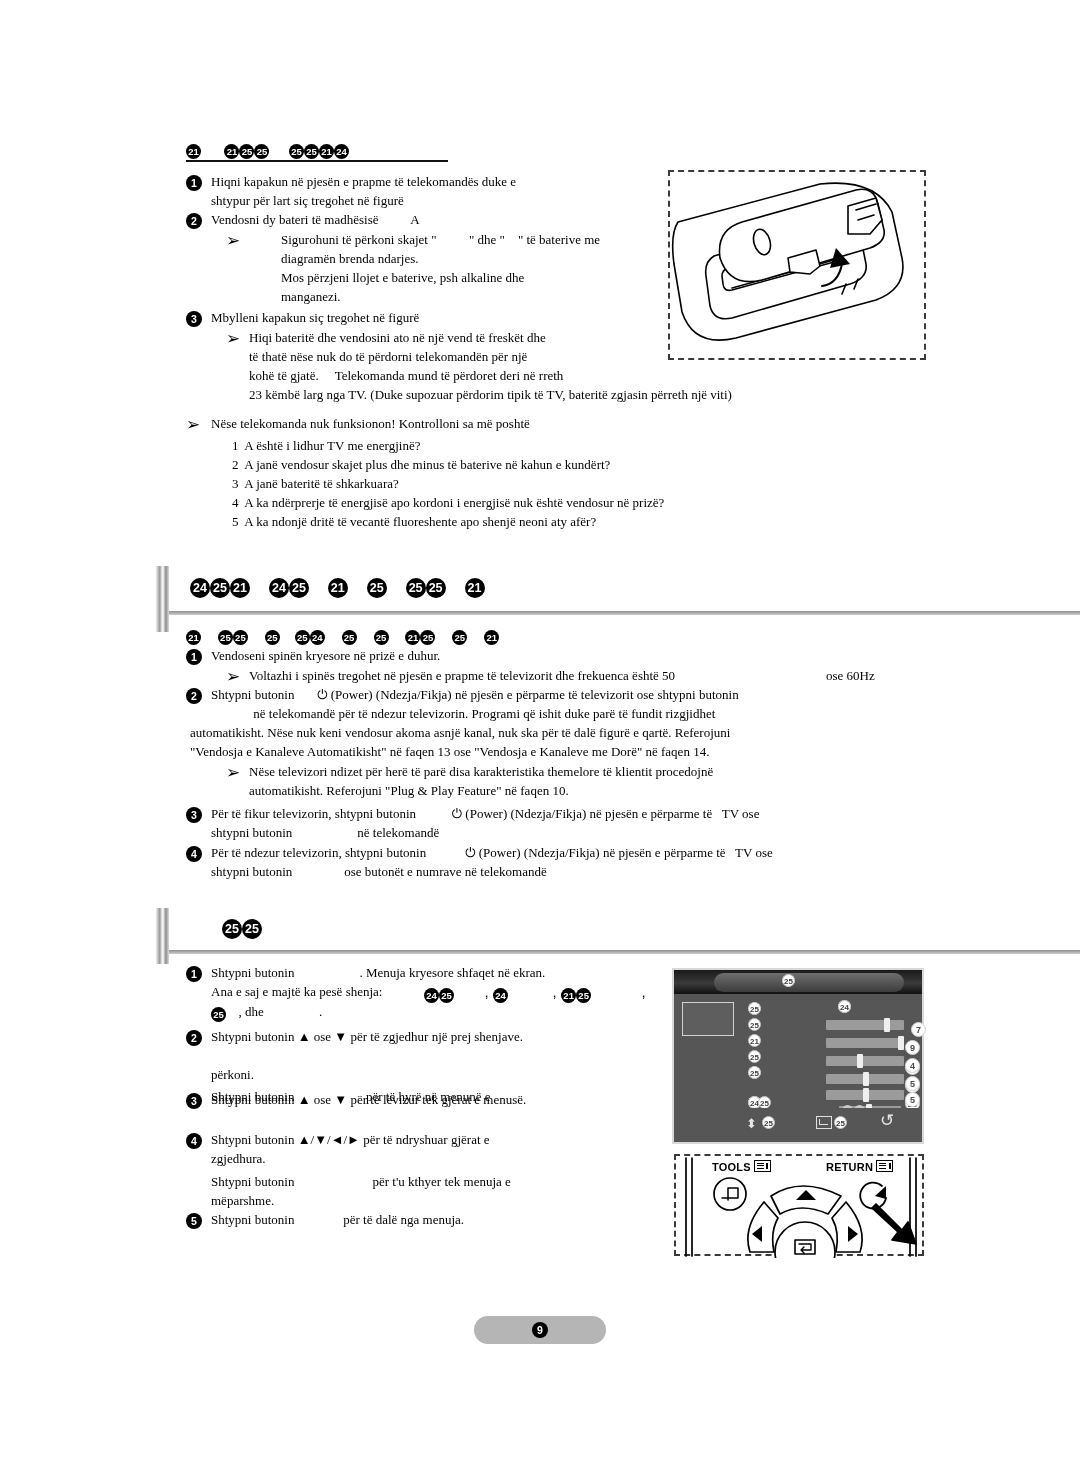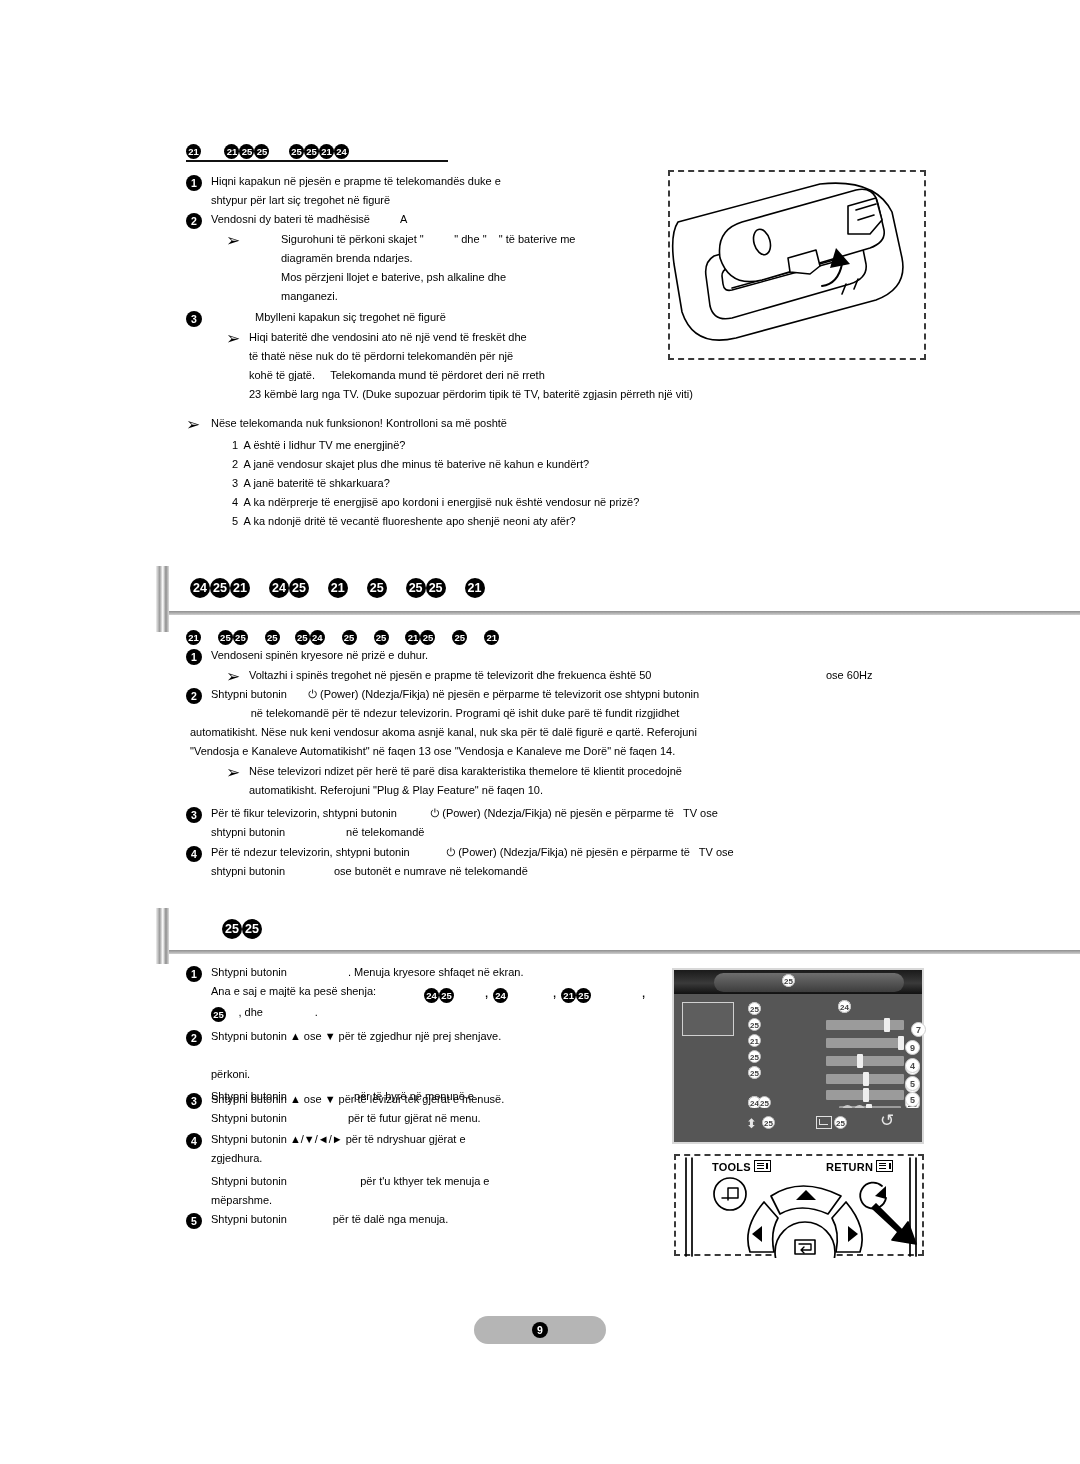--- a/index.html
+++ b/index.html
@@ -23,21 +23,21 @@
   .cg.val{width:15px;height:15px;font-size:9px;line-height:15px;background:#fff;color:#4a4a4a;border:1px solid #cfcfcf;box-sizing:border-box;}
 
   
   .sec-bar{position:absolute;width:13px;
     background:linear-gradient(to right,#efefef 0%,#9a9a9a 28%,#ffffff 52%,#8d8d8d 76%,#dcdcdc 100%);}
   .sec-rule{position:absolute;height:4px;
     background:linear-gradient(to bottom,#8e8e8e,#cfcfcf);}
   .thin-rule{position:absolute;height:1.6px;background:#111;}
 
   
-  .tx{position:absolute;font-size:11px;line-height:19.6px;white-space:pre;}
+  .tx{position:absolute;font-size:13px;line-height:19.6px;white-space:pre;font-family:Liberation Serif, serif;}
   .bullet{position:absolute;}
   .arrow{position:absolute;font-size:17px;line-height:17px;}
 
   .hd{position:absolute;font-weight:700;}
 
   
   .dashbox{position:absolute;border:2px dashed #3a3a3a;box-sizing:border-box;}
 
   
   .osd{position:absolute;background:#565656;border:2px solid #d8d8d8;box-sizing:border-box;}
@@ -82,21 +82,21 @@
 
   <span class="cg step bullet" style="left:186px;top:213px;">2</span>
   <div class="tx" style="left:211px;top:210px;">Vendosni dy bateri të madhësisë          A</div>
   <div class="arrow" style="left:226px;top:232px;">➢</div>
   <div class="tx" style="left:281px;top:230px;">Sigurohuni të përkoni skajet "          " dhe "    " të baterive me</div>
   <div class="tx" style="left:281px;top:249px;">diagramën brenda ndarjes.</div>
   <div class="tx" style="left:281px;top:268px;">Mos përzjeni llojet e baterive, psh alkaline dhe</div>
   <div class="tx" style="left:281px;top:287px;">manganezi.</div>
 
   <span class="cg step bullet" style="left:186px;top:311px;">3</span>
-  <div class="tx" style="left:211px;top:308px;margin-left:44px;">Mbylleni kapakun siç tregohet në figurë</div>
+  <div class="tx" style="left:211px;top:308px;">Mbylleni kapakun siç tregohet në figurë</div>
   <div class="arrow" style="left:226px;top:330px;">➢</div>
   <div class="tx" style="left:249px;top:328px;">Hiqi bateritë dhe vendosini ato në një vend të freskët dhe</div>
   <div class="tx" style="left:249px;top:347px;">të thatë nëse nuk do të përdorni telekomandën për një</div>
   <div class="tx" style="left:249px;top:366px;">kohë të gjatë.     Telekomanda mund të përdoret deri në rreth</div>
   <div class="tx" style="left:249px;top:385px;">23 këmbë larg nga TV. (Duke supozuar përdorim tipik të TV, bateritë zgjasin përreth një viti)</div>
 
   <div class="arrow" style="left:186px;top:416px;">➢</div>
   <div class="tx" style="left:211px;top:414px;">Nëse telekomanda nuk funksionon! Kontrolloni sa më poshtë</div>
   <div class="tx" style="left:232px;top:436px;">1  A është i lidhur TV me energjinë?</div>
   <div class="tx" style="left:232px;top:455px;">2  A janë vendosur skajet plus dhe minus të baterive në kahun e kundërt?</div>
@@ -216,21 +216,20 @@
     <span class="tx" style="position:relative;left:8px;top:0;">, dhe                 .</span>
   </div>
 
   <span class="cg step bullet" style="left:186px;top:1030px;">2</span>
   <div class="tx" style="left:211px;top:1027px;">Shtypni butonin ▲ ose ▼ për të zgjedhur një prej shenjave.</div>
   <div class="tx" style="left:211px;top:1046px;margin-top:41px;">Shtypni butonin                      për të hyrë në menunë e</div>
   <div class="tx" style="left:211px;top:1065px;">përkoni.</div>
 
   <span class="cg step bullet" style="left:186px;top:1093px;">3</span>
   <div class="tx" style="left:211px;top:1090px;">Shtypni butonin ▲ ose ▼ për të lëvizur tek gjërat e menusë.</div>
-  <div class="tx" style="left:211px;top:1109px;">Shtypni butonin                    për të futur gjërat në menu.</div>
 
   <span class="cg step bullet" style="left:186px;top:1133px;">4</span>
   <div class="tx" style="left:211px;top:1130px;">Shtypni butonin ▲/▼/◄/► për të ndryshuar gjërat e</div>
   <div class="tx" style="left:211px;top:1149px;">zgjedhura.</div>
   <div class="tx" style="left:211px;top:1172px;">Shtypni butonin                        për t'u kthyer tek menuja e</div>
   <div class="tx" style="left:211px;top:1191px;">mëparshme.</div>
 
   <span class="cg step bullet" style="left:186px;top:1213px;">5</span>
   <div class="tx" style="left:211px;top:1210px;">Shtypni butonin               për të dalë nga menuja.</div>
 

